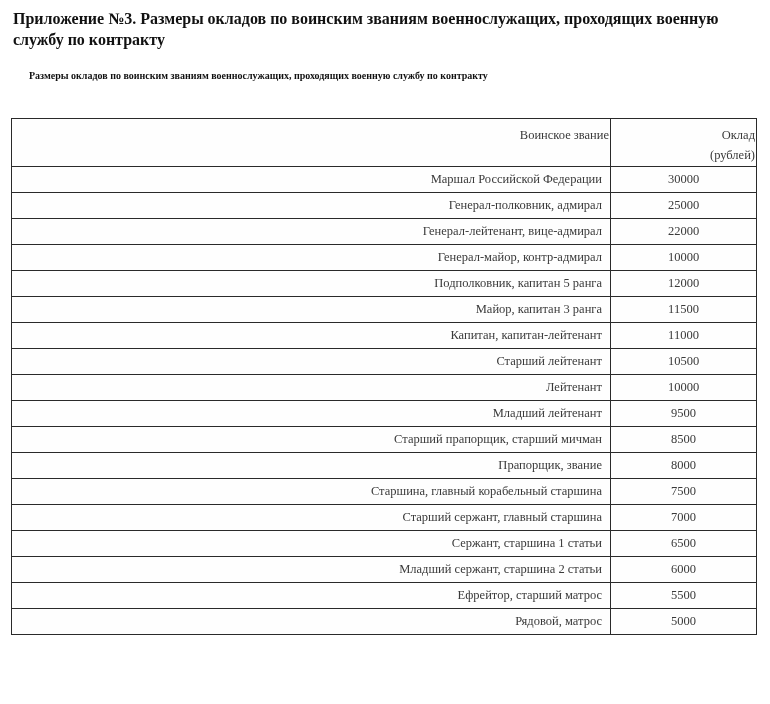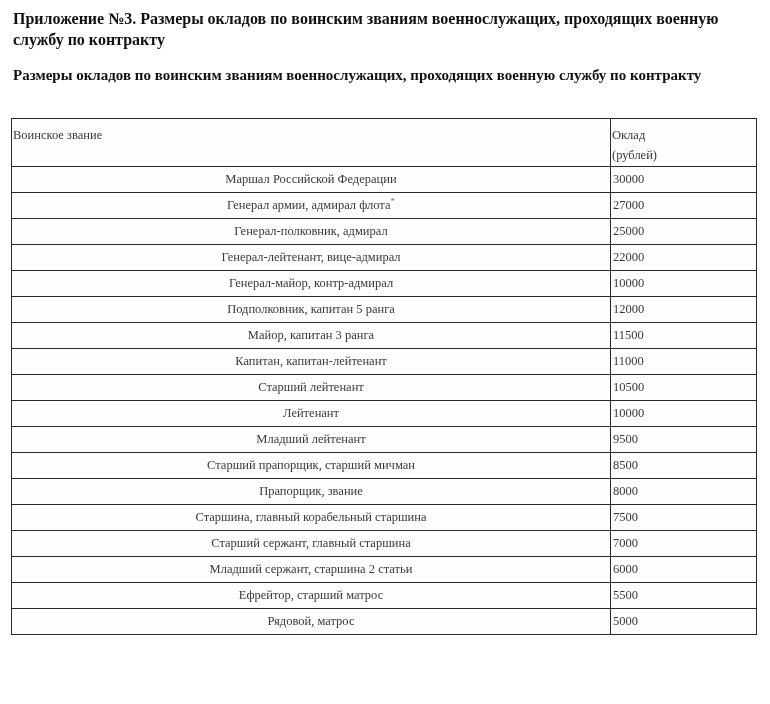--- a/index.html
+++ b/index.html
@@ -19,22 +19,22 @@
   }
   .doc-title {
     margin: 0 0 0 2px;
     max-width: 736px;
     font-size: 16px;
     line-height: 21px;
     font-weight: 700;
     color: var(--heading-color, #111111);
   }
   .doc-subtitle {
-    margin: 16px 0 0 2px;
-    font-size: 15px;
+    margin: 16px 0 0 18px;
+    font-size: 10px;
     line-height: 19px;
     font-weight: 700;
     color: var(--heading-color, #111111);
   }
   table.salary-table {
     margin-top: 33px;
     width: 745px;
     border-collapse: collapse;
     table-layout: fixed;
   }
@@ -45,35 +45,35 @@
     font-size: 12.5px;
     font-weight: 400;
     background: #fefefe;
   }
   .salary-table th {
     height: 46px;
     box-sizing: border-box;
     vertical-align: top;
     padding-top: 6px;
     line-height: 20px;
-    text-align: left;
+    text-align: right;
   }
   col.rank-col-w   { width: 599px; }
   col.salary-col-w { width: 146px; }
   .salary-table td {
     height: 26px;
     box-sizing: border-box;
     vertical-align: middle;
   }
   td.rank-cell {
-    text-align: center;
+    text-align: right;
     padding: 0 8px;
   }
   td.salary-cell {
-    text-align: left;
+    text-align: center;
     padding: 0 2px;
   }
   sup.footnote {
     color: var(--footnote-color, #4d7ba1);
     font-size: 9px;
     line-height: 0;
     vertical-align: super;
     cursor: pointer;
   }
 </style>
@@ -97,24 +97,20 @@
         <th>
           <div>Оклад</div>
           <div>(рублей)</div>
         </th>
       </tr>
     </thead>
     <tbody id="table-body">
         <tr>
           <td class="rank-cell">Маршал Российской Федерации</td>
           <td class="salary-cell">30000</td>
-        </tr>
-        <tr>
-          <td class="rank-cell">Генерал армии, адмирал флота<sup class="footnote">*</sup></td>
-          <td class="salary-cell">27000</td>
         </tr>
         <tr>
           <td class="rank-cell">Генерал-полковник, адмирал</td>
           <td class="salary-cell">25000</td>
         </tr>
         <tr>
           <td class="rank-cell">Генерал-лейтенант, вице-адмирал</td>
           <td class="salary-cell">22000</td>
         </tr>
         <tr>
@@ -155,20 +151,24 @@
         </tr>
         <tr>
           <td class="rank-cell">Старшина, главный корабельный старшина</td>
           <td class="salary-cell">7500</td>
         </tr>
         <tr>
           <td class="rank-cell">Старший сержант, главный старшина</td>
           <td class="salary-cell">7000</td>
         </tr>
         <tr>
+          <td class="rank-cell">Сержант, старшина 1 статьи</td>
+          <td class="salary-cell">6500</td>
+        </tr>
+        <tr>
           <td class="rank-cell">Младший сержант, старшина 2 статьи</td>
           <td class="salary-cell">6000</td>
         </tr>
         <tr>
           <td class="rank-cell">Ефрейтор, старший матрос</td>
           <td class="salary-cell">5500</td>
         </tr>
         <tr>
           <td class="rank-cell">Рядовой, матрос</td>
           <td class="salary-cell">5000</td>

